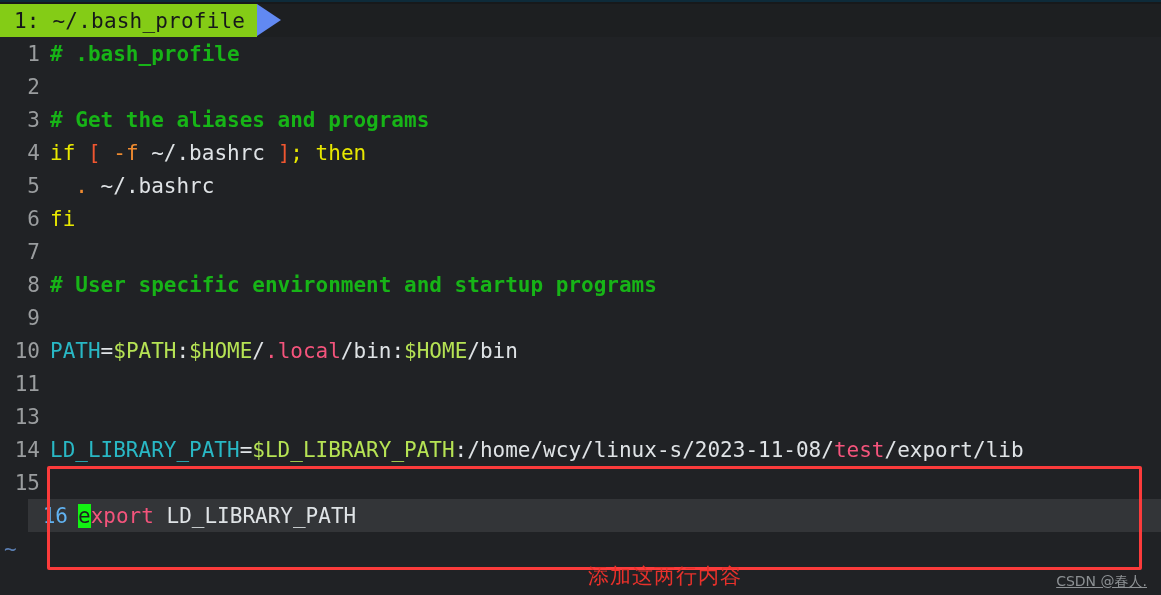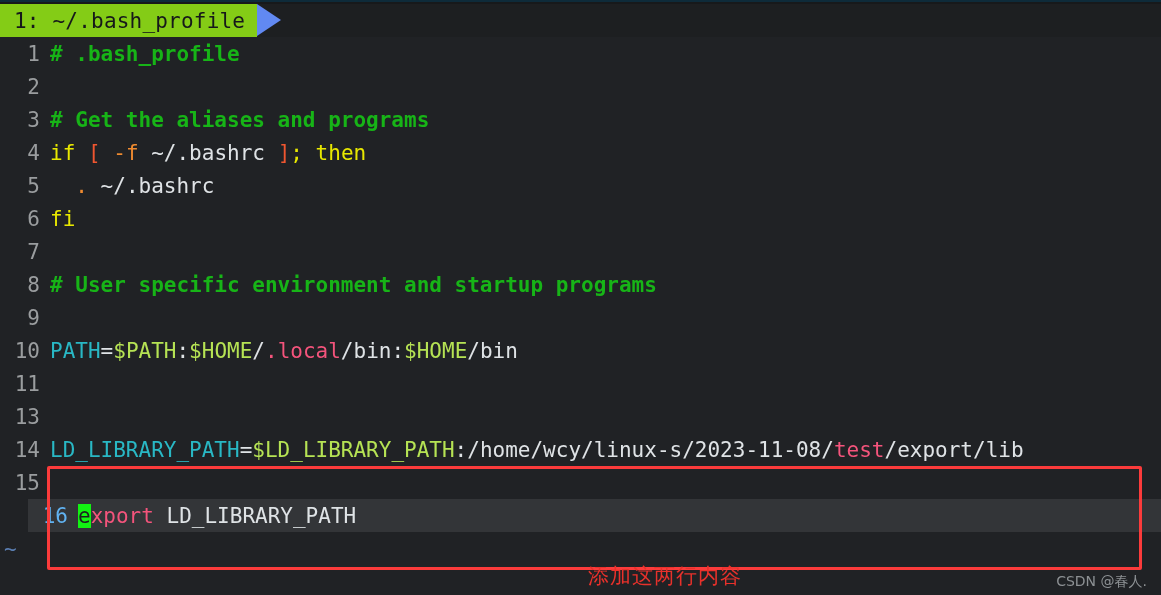--- a/index.html
+++ b/index.html
@@ -136,20 +136,21 @@
 
   
   #watermark {
     position: absolute;
     right: 14px; bottom: 4px;
     color: #8d9194;
     font-family: "DejaVu Sans", sans-serif;
     font-size: 14px;
     z-index: 6;
     white-space: nowrap;
+    text-decoration: underline;
   }
 </style>
 </head>
 <body>
 
 <div id="top-strip">
   <div id="top-strip-accent"></div>
 </div>
 
 <div id="tabline">

